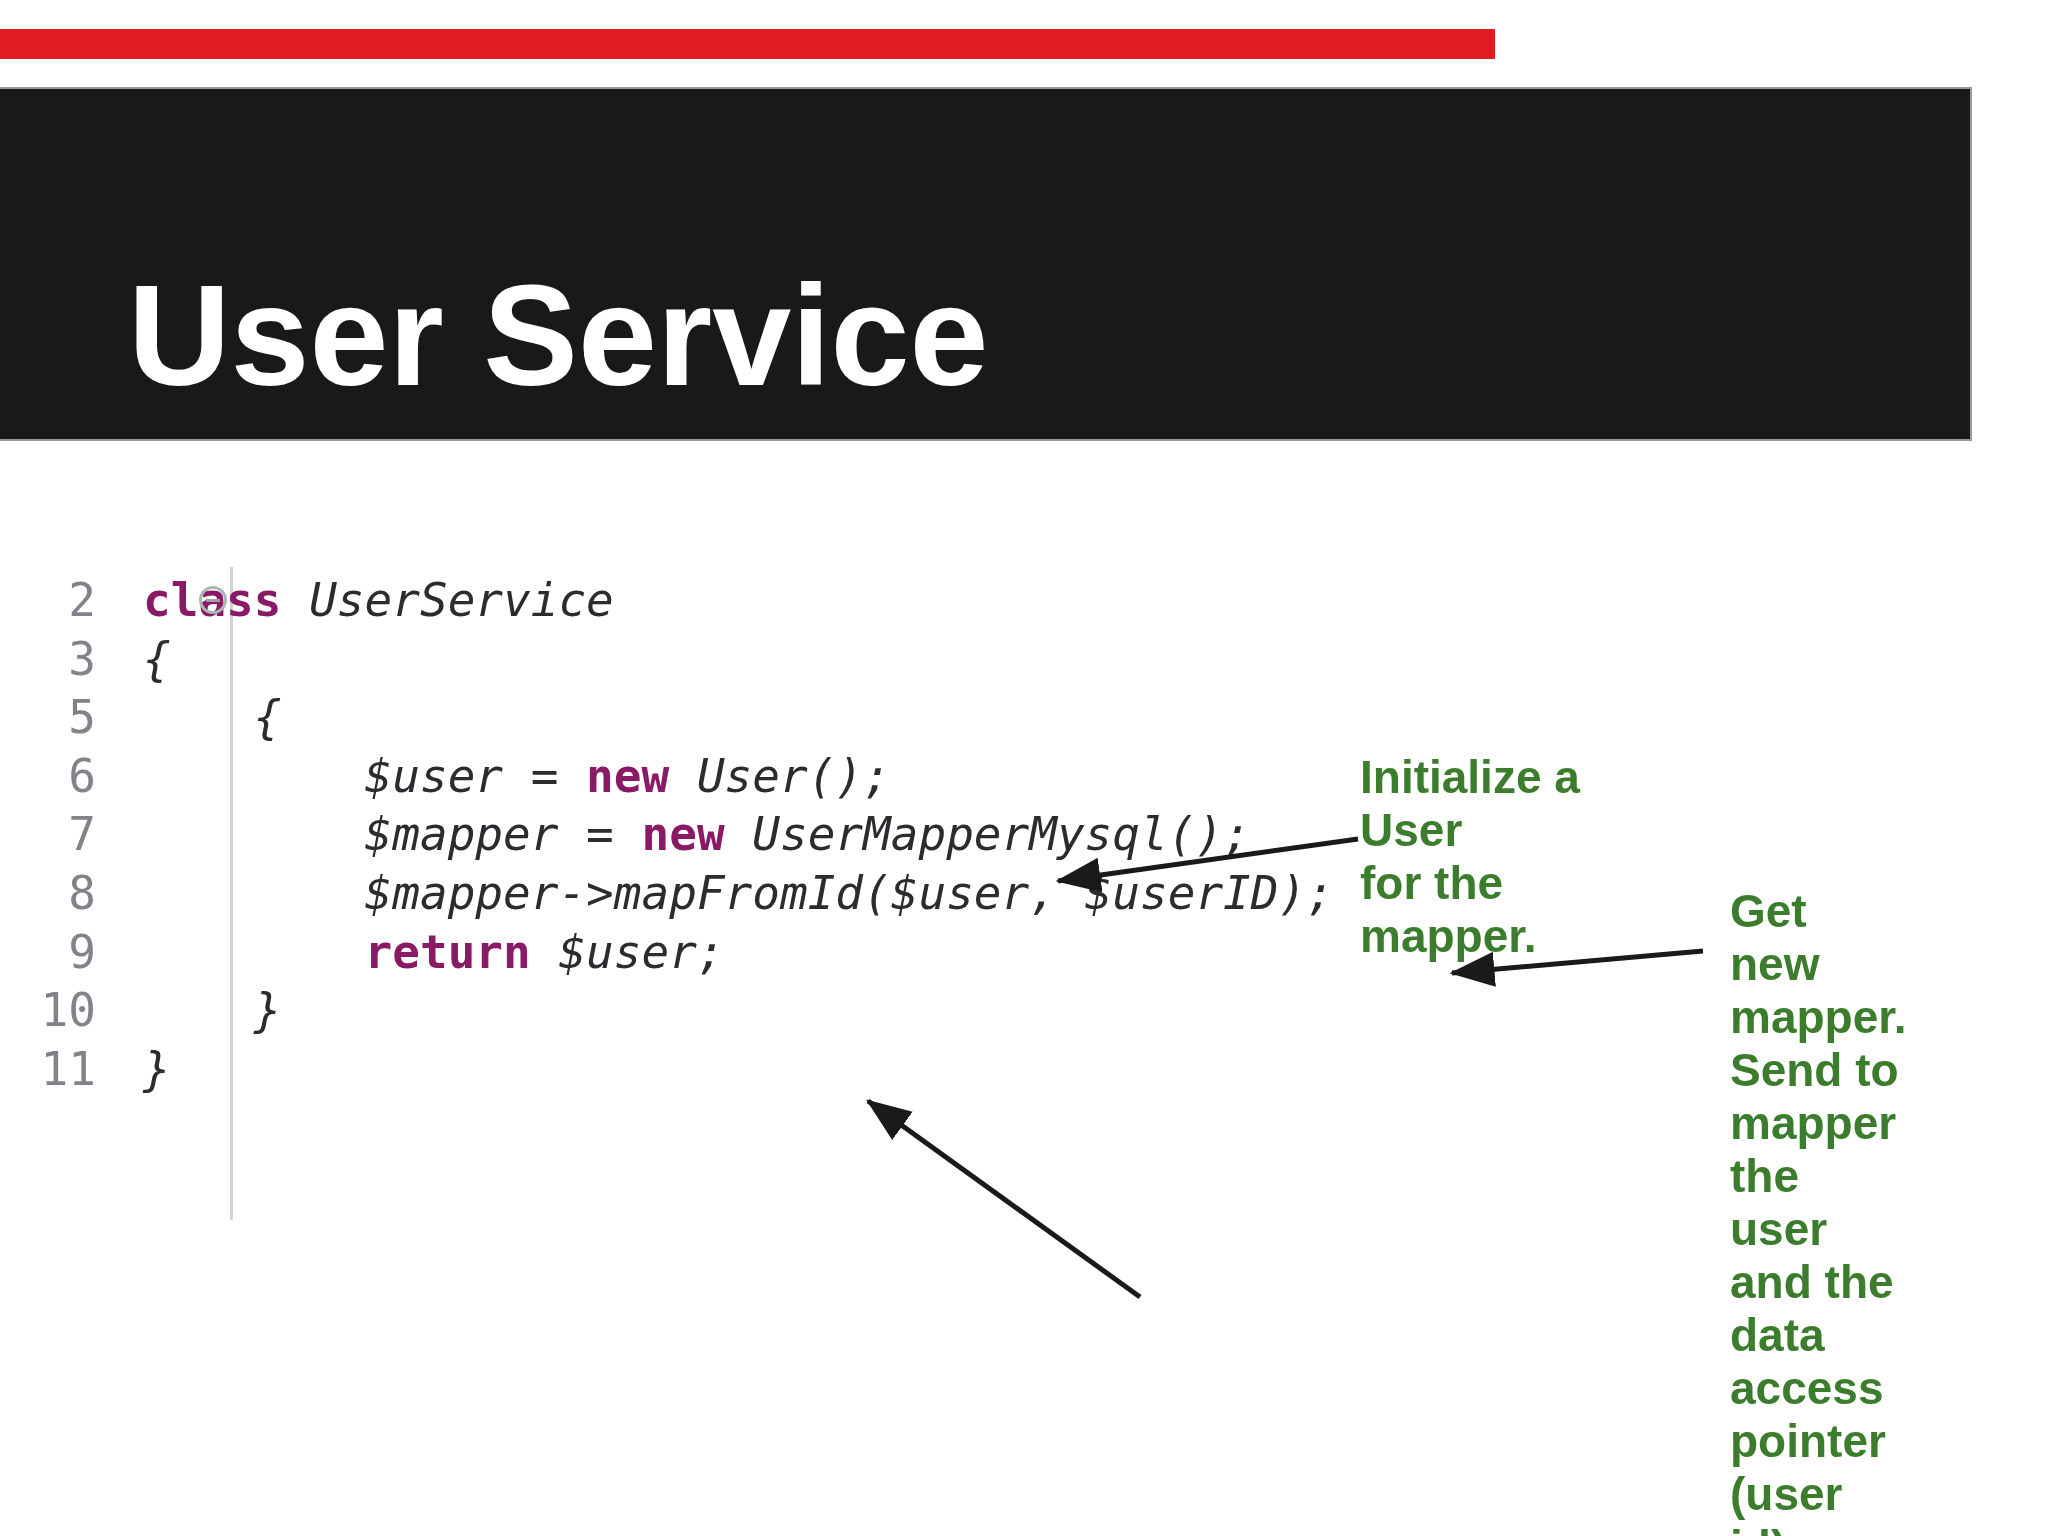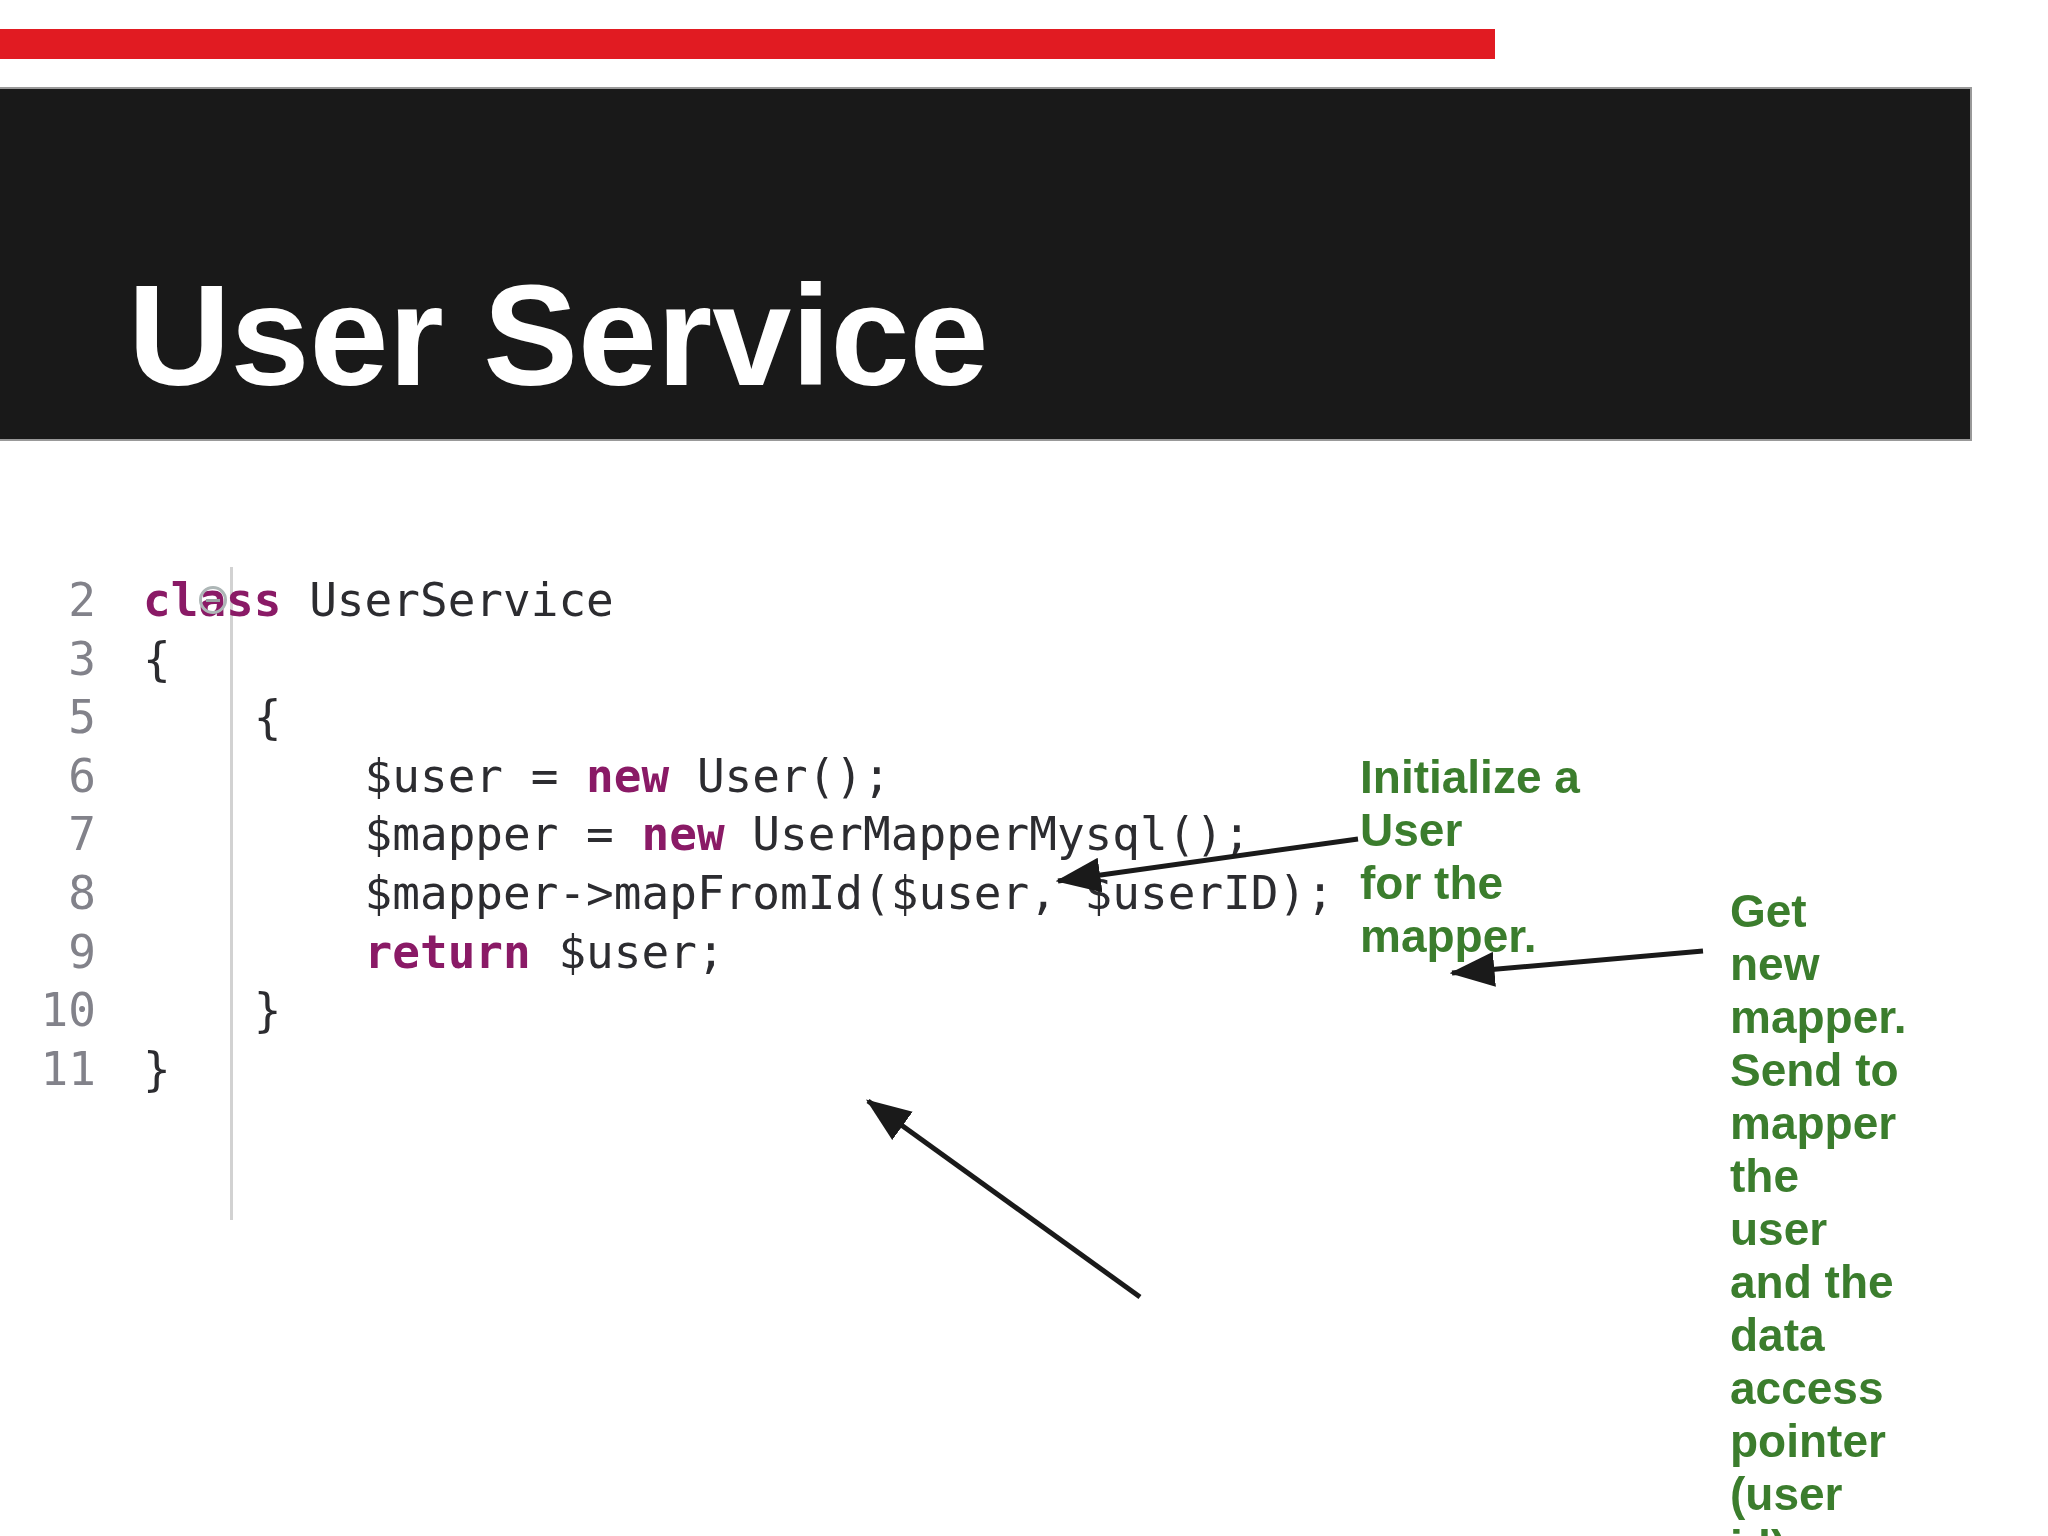--- a/index.html
+++ b/index.html
@@ -57,21 +57,21 @@
     white-space: pre;
   }
   .ln {
     display: inline-block; width: 96px;
     text-align: right;
     color: var(--line-number-gray, #82828a);
   }
   .code-text { display: inline-block; margin-left: 47px; color: var(--code-dark, #2c2c30); }
   .tok-kw  { color: var(--keyword-purple, #8a1a66); font-weight: bold; }
   .tok-php { color: var(--php-tag-red, #e22420); font-weight: bold; }
-  .tok-pl  { color: var(--code-dark, #2c2c30); }
+  .tok-pl  { color: var(--code-dark, #2c2c30); font-style: italic; }
   .fold-ring {
     position: absolute; left: 199px; top: 50%;
     transform: translateY(-50%);
     width: 22px; height: 22px;
     border: 3px solid #adb6b6; border-radius: 50%;
     display: flex; align-items: center; justify-content: center;
   }
   .fold-ring::after {
     content: ""; display: block;
     width: 14px; height: 3.5px; background: #9aa3a3;

